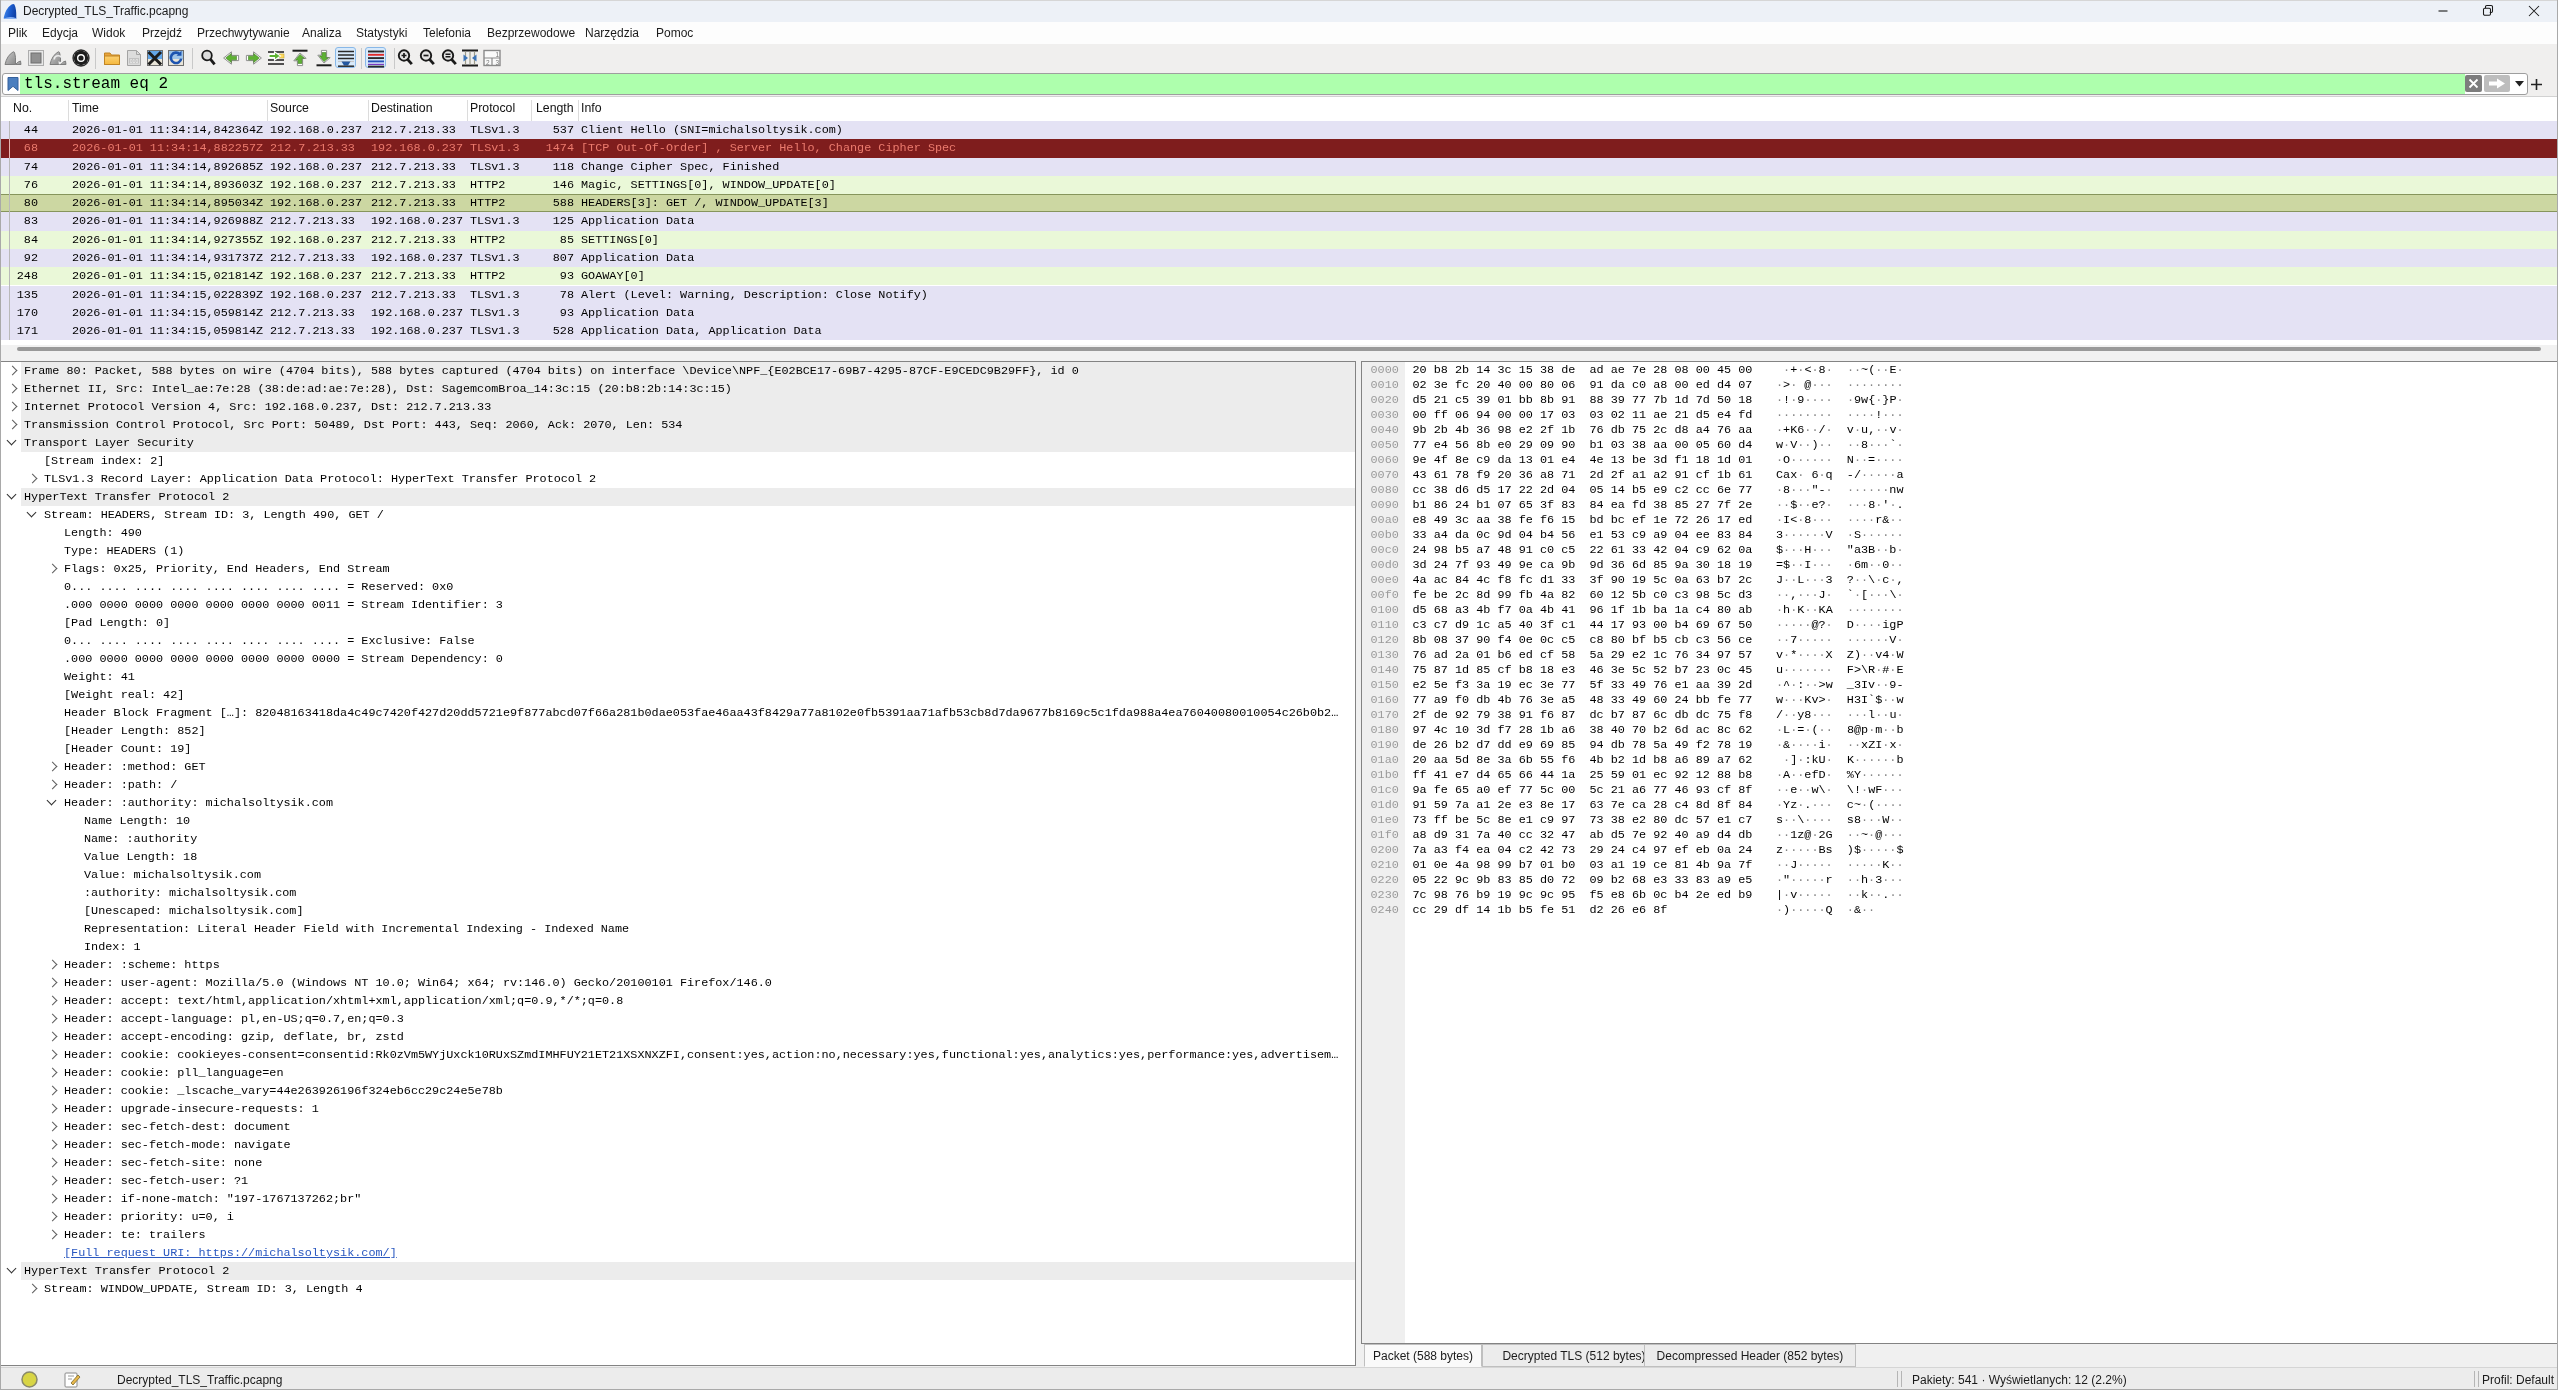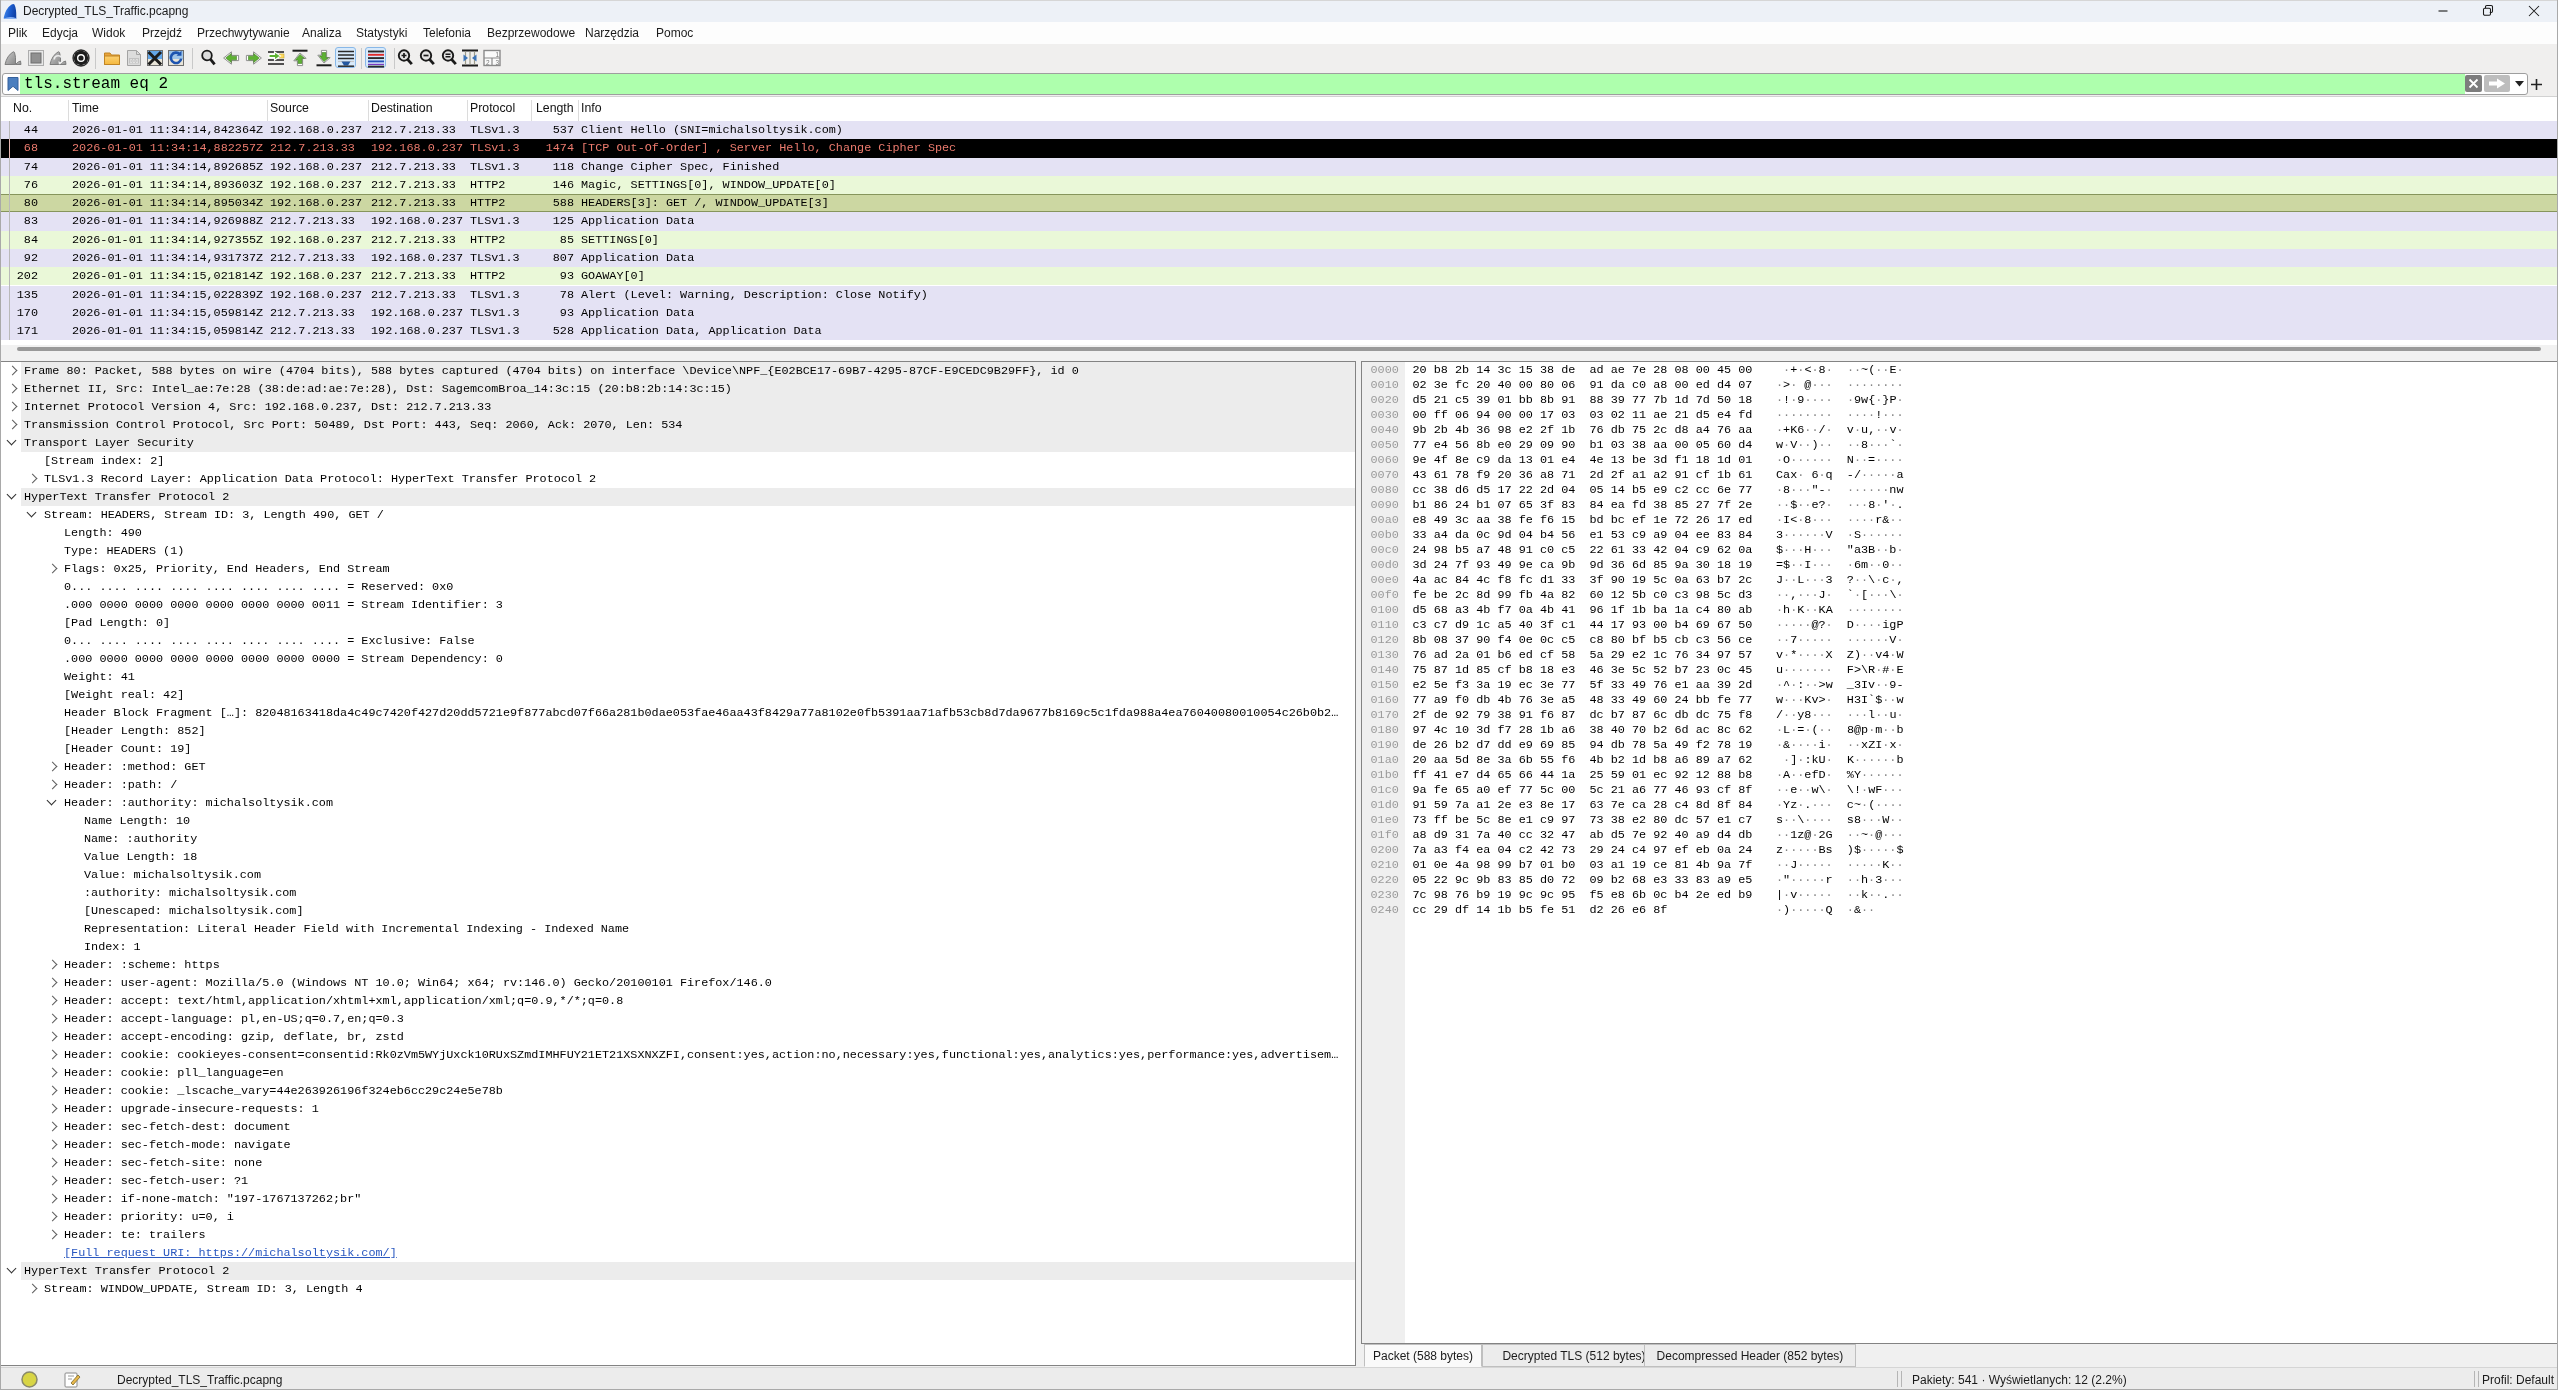--- a/index.html
+++ b/index.html
@@ -21,21 +21,21 @@
 .hlab{position:absolute;top:4px;font:12.3px "Liberation Sans",sans-serif;color:#111}
 #plist{left:0;top:121px;width:2558px;height:224px;background:#fff}
 .prow{position:absolute;left:0;width:2558px;height:18.3px;font:11.8px/18.3px "Liberation Mono",monospace;color:#000;white-space:pre}
 .prow span{position:absolute;top:0;height:18.3px}
 .cno{left:0;width:38px;text-align:right}
 .ctime{left:72px}.csrc{left:270px}.cdst{left:371px}.cpro{left:470px}
 .clen{left:500px;width:74px;text-align:right}
 .cinfo{left:581px}
 .r-tls{background:#e4e2f4}
 .r-http{background:#eaf8d8}
-.r-bad{background:#000000;color:#ec7b6e}
+.r-bad{background:#7f1d1d;color:#ec7b6e}
 .r-sel{background:#ccd7a2;box-shadow:inset 0 1px 0 #86955c, inset 0 -1px 0 #86955c}
 #rail{left:9px;top:121px;width:1px;height:219px;background:#b9b9b9}
 #hscroll{left:0;top:345px;width:2558px;height:16px;background:#f1f1f1}
 #hscroll .hnd{position:absolute;left:17px;top:2px;width:2524px;height:3.5px;background:#999;border-radius:2px}
 #dpane{left:0;top:361px;width:1356px;height:1005px;background:#fff;border:1px solid #838383;overflow:hidden}
 .drow{position:absolute;left:0;width:1354px;height:18px;font:11.8px/18px "Liberation Mono",monospace;color:#000;white-space:pre}
 .drow .bg0{position:absolute;left:20px;right:0;top:0;bottom:0;background:#ececec}
 .drow .tx{position:absolute;top:0}
 .lnk{color:#2a58c0;text-decoration:underline}
 .arr{position:absolute;width:7px;height:7px;border:solid #5c5c5c;border-width:0 1.4px 1.4px 0}
@@ -278,21 +278,21 @@
   </div>
 <div id="plist" class="abs">
     <div class="prow r-tls" style="top:0px"><span class="cno">44</span><span class="ctime">2026-01-01 11:34:14,842364Z</span><span class="csrc">192.168.0.237</span><span class="cdst">212.7.213.33</span><span class="cpro">TLSv1.3</span><span class="clen">537</span><span class="cinfo">Client Hello (SNI=michalsoltysik.com)</span></div>
 <div class="prow r-bad" style="top:18.3px"><span class="cno">68</span><span class="ctime">2026-01-01 11:34:14,882257Z</span><span class="csrc">212.7.213.33</span><span class="cdst">192.168.0.237</span><span class="cpro">TLSv1.3</span><span class="clen">1474</span><span class="cinfo">[TCP Out-Of-Order] , Server Hello, Change Cipher Spec</span></div>
 <div class="prow r-tls" style="top:36.6px"><span class="cno">74</span><span class="ctime">2026-01-01 11:34:14,892685Z</span><span class="csrc">192.168.0.237</span><span class="cdst">212.7.213.33</span><span class="cpro">TLSv1.3</span><span class="clen">118</span><span class="cinfo">Change Cipher Spec, Finished</span></div>
 <div class="prow r-http" style="top:54.8px"><span class="cno">76</span><span class="ctime">2026-01-01 11:34:14,893603Z</span><span class="csrc">192.168.0.237</span><span class="cdst">212.7.213.33</span><span class="cpro">HTTP2</span><span class="clen">146</span><span class="cinfo">Magic, SETTINGS[0], WINDOW_UPDATE[0]</span></div>
 <div class="prow r-sel" style="top:73.1px"><span class="cno">80</span><span class="ctime">2026-01-01 11:34:14,895034Z</span><span class="csrc">192.168.0.237</span><span class="cdst">212.7.213.33</span><span class="cpro">HTTP2</span><span class="clen">588</span><span class="cinfo">HEADERS[3]: GET /, WINDOW_UPDATE[3]</span></div>
 <div class="prow r-tls" style="top:91.4px"><span class="cno">83</span><span class="ctime">2026-01-01 11:34:14,926988Z</span><span class="csrc">212.7.213.33</span><span class="cdst">192.168.0.237</span><span class="cpro">TLSv1.3</span><span class="clen">125</span><span class="cinfo">Application Data</span></div>
 <div class="prow r-http" style="top:109.7px"><span class="cno">84</span><span class="ctime">2026-01-01 11:34:14,927355Z</span><span class="csrc">192.168.0.237</span><span class="cdst">212.7.213.33</span><span class="cpro">HTTP2</span><span class="clen">85</span><span class="cinfo">SETTINGS[0]</span></div>
 <div class="prow r-tls" style="top:128.0px"><span class="cno">92</span><span class="ctime">2026-01-01 11:34:14,931737Z</span><span class="csrc">212.7.213.33</span><span class="cdst">192.168.0.237</span><span class="cpro">TLSv1.3</span><span class="clen">807</span><span class="cinfo">Application Data</span></div>
-<div class="prow r-http" style="top:146.2px"><span class="cno">202</span><span class="ctime">2026-01-01 11:34:15,021814Z</span><span class="csrc">192.168.0.237</span><span class="cdst">212.7.213.33</span><span class="cpro">HTTP2</span><span class="clen">93</span><span class="cinfo">GOAWAY[0]</span></div>
+<div class="prow r-http" style="top:146.2px"><span class="cno">248</span><span class="ctime">2026-01-01 11:34:15,021814Z</span><span class="csrc">192.168.0.237</span><span class="cdst">212.7.213.33</span><span class="cpro">HTTP2</span><span class="clen">93</span><span class="cinfo">GOAWAY[0]</span></div>
 <div class="prow r-tls" style="top:164.5px"><span class="cno">135</span><span class="ctime">2026-01-01 11:34:15,022839Z</span><span class="csrc">192.168.0.237</span><span class="cdst">212.7.213.33</span><span class="cpro">TLSv1.3</span><span class="clen">78</span><span class="cinfo">Alert (Level: Warning, Description: Close Notify)</span></div>
 <div class="prow r-tls" style="top:182.8px"><span class="cno">170</span><span class="ctime">2026-01-01 11:34:15,059814Z</span><span class="csrc">212.7.213.33</span><span class="cdst">192.168.0.237</span><span class="cpro">TLSv1.3</span><span class="clen">93</span><span class="cinfo">Application Data</span></div>
 <div class="prow r-tls" style="top:201.1px"><span class="cno">171</span><span class="ctime">2026-01-01 11:34:15,059814Z</span><span class="csrc">212.7.213.33</span><span class="cdst">192.168.0.237</span><span class="cpro">TLSv1.3</span><span class="clen">528</span><span class="cinfo">Application Data, Application Data</span></div>
   </div>
 <div id="rail" class="abs"></div>
 <div class="abs" style="left:9px;top:139px;width:1px;height:19px;background:#e8b7b2;z-index:5"></div>
 <div id="hscroll" class="abs">
     <div class="hnd"></div>
   </div>
 <div id="dpane" class="abs">

